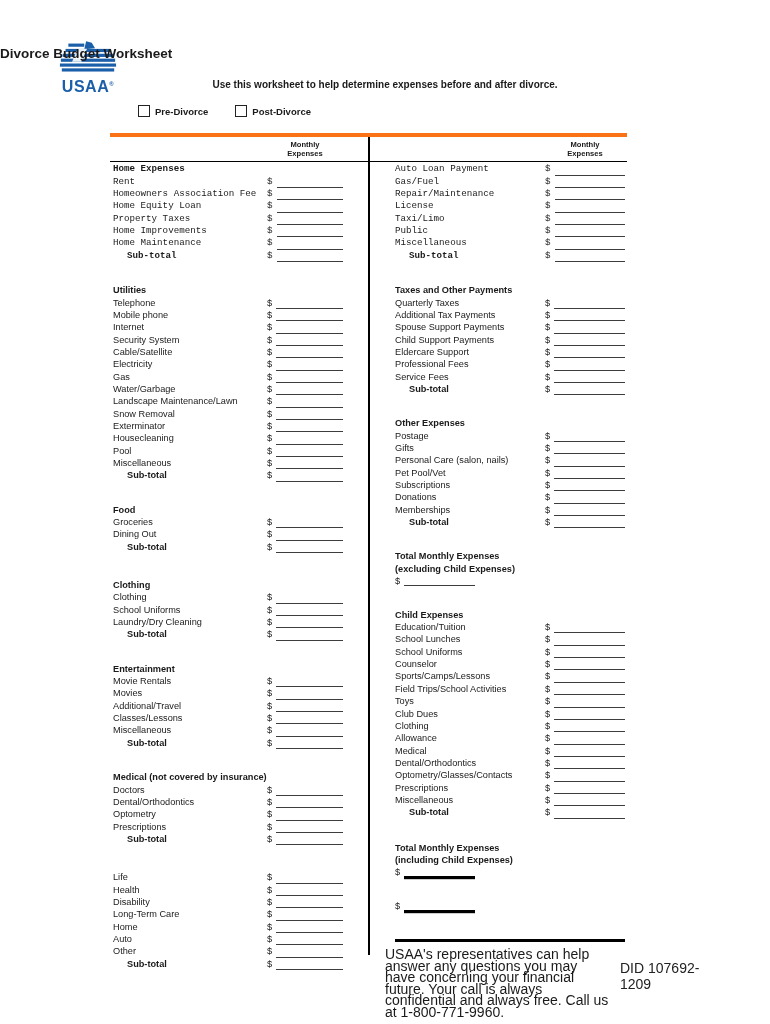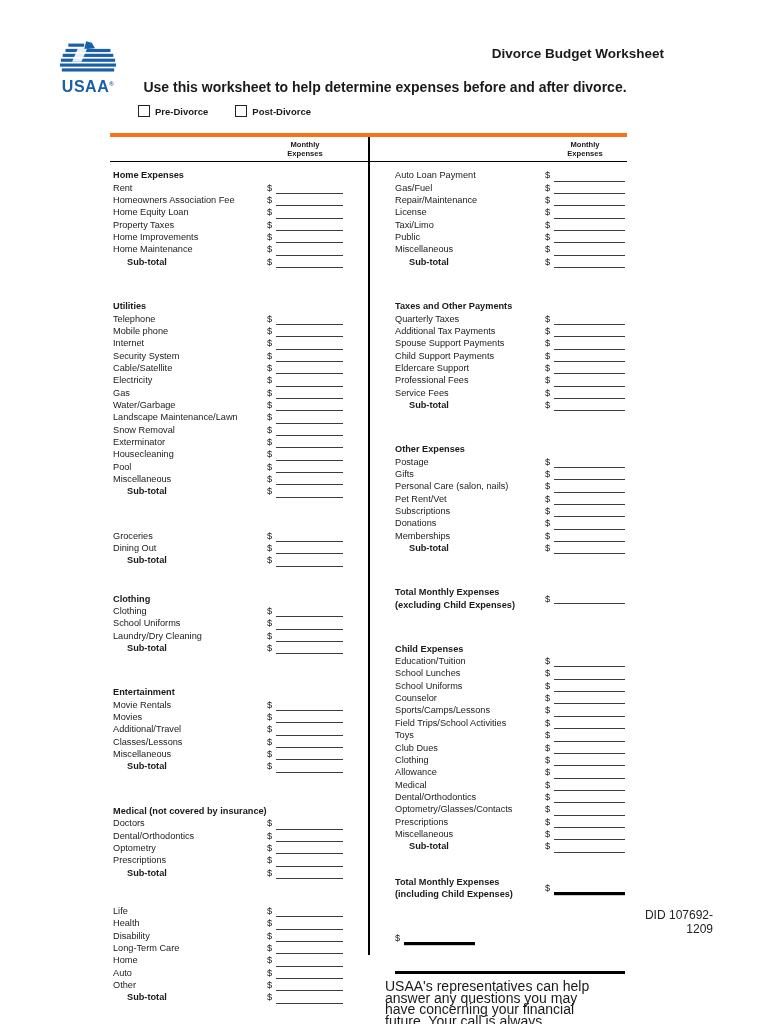--- a/index.html
+++ b/index.html
@@ -9,22 +9,22 @@
     background:#ffffff;
     font-family:"Liberation Sans", sans-serif;
     color:#1a1a1a;
     overflow:hidden;
   }
   
   .logo{position:absolute;left:56px;top:41px;width:64px;text-align:center;}
   .logo svg{display:block;margin:0 auto;}
   .logo-text{font-weight:bold;font-size:16px;letter-spacing:0.5px;color:#1B5EA9;line-height:14px;}
   .logo-text sup{font-size:6px;vertical-align:6px;}
-  .page-title{position:absolute;top:46px;left:0;width:664px;text-align:right;font-size:13.5px;font-weight:bold;}
-  .page-subtitle{position:absolute;top:79px;left:0;width:770px;text-align:center;font-size:14px;font-weight:bold;}
+  .page-title{position:absolute;top:46px;left:0;width:664px;text-align:left;font-size:13.5px;font-weight:bold;}
+  .page-subtitle{position:absolute;top:79px;left:0;width:770px;text-align:center;font-size:10px;font-weight:bold;}
   .checkbox-row{position:absolute;top:105px;left:138px;display:flex;gap:27px;align-items:center;text-align:right;}
   .cb{display:flex;align-items:center;}
   .cb .box{width:10px;height:10px;border:1.4px solid #222;background:#fff;}
   .cb .cb-label{font-size:9.5px;font-weight:bold;margin-left:5px;}
   
   .worksheet{
     position:absolute;left:110px;top:133px;width:517px;
     border-top:4px solid #f97316;
     display:flex;align-items:flex-start;
   }
@@ -41,32 +41,32 @@
   .col-right .row{padding:0 2px 0 25px;}
   .sec-title{font-weight:bold;}
   .lbl{flex:1;white-space:nowrap;}
   .lbl.sub{font-weight:bold;padding-left:14px;}
   .val{display:flex;align-items:flex-end;}
   .col-left .val{width:76px;}
   .col-right .val{width:80px;}
   .cur{padding-right:4px;font-size:9.2px;}
   .fill{flex:1;border-bottom:1.1px solid #3d3d3d;height:10px;}
   .fill.double{border-bottom:1.1px solid #000;box-shadow:0 2.2px 0 0 #000;}
-  .block{margin-top:32px;}
-  .col-body > .block:first-child{margin-top:7px;}
+  .block{margin-top:22px;}
+  .col-body > .block:first-child{margin-top:1px;font-family:Liberation Mono, monospace;}
   .block[data-block-id="clothing"]{margin-top:26px;}
   .block[data-block-id="insurance"]{margin-top:26px;}
   .block[data-block-id="total-including"]{margin-top:23px;}
-  .total-row{display:flex;align-items:center;padding:0 2px 0 25px;}
+  .total-row{display:flex;align-items:flex-start;padding:0 2px 0 25px;flex-direction:column;}
   .total-row .lines{flex:1;font-weight:bold;font-size:9.2px;line-height:12.2px;}
   .total-row .val{width:80px;margin-bottom:1px;}
   
   .footer-rule{border-top:3.2px solid #000;margin:27px 0 7px 25px;width:230px;}
   .footer-note{margin-left:15px;width:226px;font-size:14px;line-height:11.6px;}
-  .did{position:absolute;top:908px;left:620px;width:93px;text-align:right;font-size:12px;color:#222;}
+  .did{position:absolute;top:960px;left:620px;width:93px;text-align:left;font-size:14px;color:#222;}
 </style>
 </head>
 <body>
 
 <div class="page">
 
   <div class="logo">
     <span>
       <svg width="58" height="36" viewBox="0 0 62 38" aria-hidden="true">
         <g fill="#1B5EA9">
@@ -266,20 +266,23 @@
             </div>
             <div class="row">
               <span class="lbl sub">Sub-total</span>
               <span class="val">
                 <span class="cur">$</span>
                 <span class="fill"></span>
               </span>
             </div>
           </div>
           <div class="block section" data-block-id="food">
+            <div class="row sec-title">
+              <span class="lbl">Food</span>
+            </div>
             <div class="row">
               <span class="lbl">Groceries</span>
               <span class="val">
                 <span class="cur">$</span>
                 <span class="fill"></span>
               </span>
             </div>
             <div class="row">
               <span class="lbl">Dining Out</span>
               <span class="val">
@@ -624,21 +627,21 @@
               </span>
             </div>
             <div class="row">
               <span class="lbl">Personal Care (salon, nails)</span>
               <span class="val">
                 <span class="cur">$</span>
                 <span class="fill"></span>
               </span>
             </div>
             <div class="row">
-              <span class="lbl">Pet Rent/Vet</span>
+              <span class="lbl">Pet Pool/Vet</span>
               <span class="val">
                 <span class="cur">$</span>
                 <span class="fill"></span>
               </span>
             </div>
             <div class="row">
               <span class="lbl">Subscriptions</span>
               <span class="val">
                 <span class="cur">$</span>
                 <span class="fill"></span>

